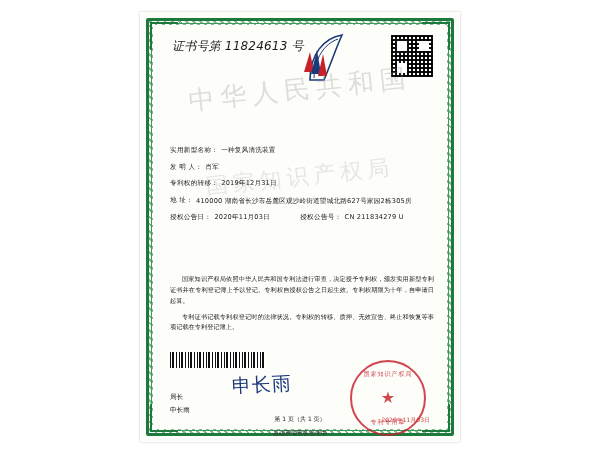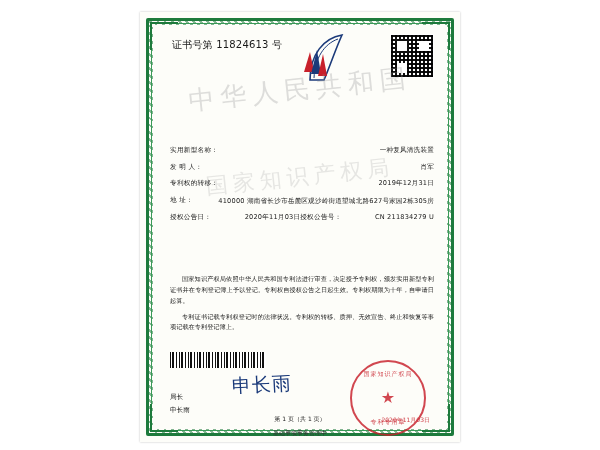--- a/index.html
+++ b/index.html
@@ -64,23 +64,24 @@
   #corner-tl { left: 10px; top: 10px; border-right: none; border-bottom: none; }
   #corner-tr { right: 10px; top: 10px; border-left: none; border-bottom: none; }
   #corner-bl { left: 10px; bottom: 10px; border-right: none; border-top: none; }
   #corner-br { right: 10px; bottom: 10px; border-left: none; border-top: none; }
 
   
   .cert-no {
     position: absolute;
     left: 32px;
     top: 26px;
-    font-size: 10px;
+    font-size: 12px;
     color: #1a1a1a;
     letter-spacing: 0.2px;
+    font-style: italic;
   }
   #logo {
     position: absolute;
     left: 150px;
     top: 20px;
     width: 64px;
     height: 52px;
   }
   #qr {
     position: absolute;
@@ -162,21 +163,20 @@
   }
   .field-label {
     flex: 0 0 auto;
     white-space: nowrap;
     letter-spacing: 0.3px;
   }
   .field-value {
     flex: 1 1 auto;
     padding-left: 3px;
     letter-spacing: 0.2px;
-    text-align: right;
   }
   .field-row.addr .field-value { line-height: 1.6; }
 
   
   #body-text {
     position: absolute;
     left: 30px;
     right: 26px;
     top: 262px;
     font-size: 6.2px;

